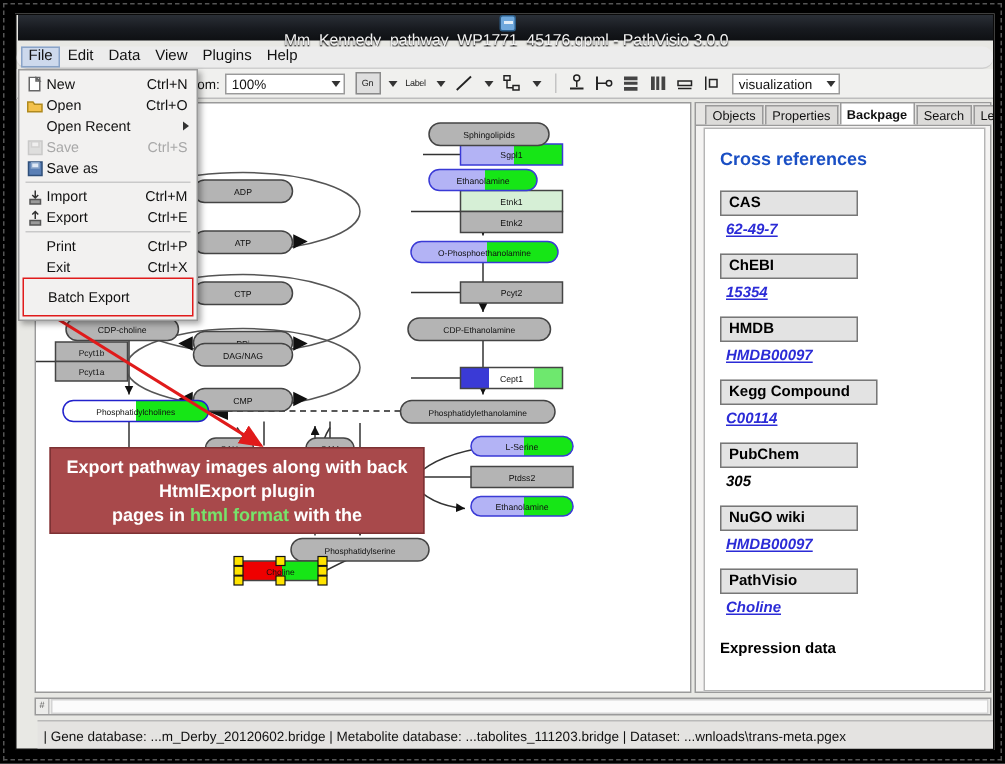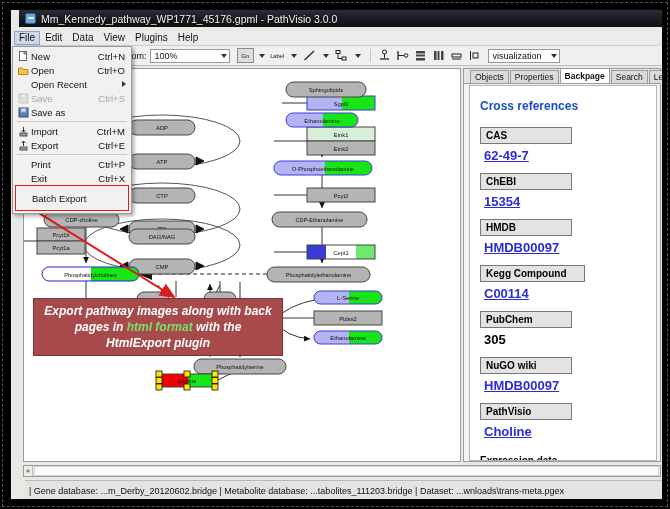--- a/index.html
+++ b/index.html
@@ -24,23 +24,23 @@
   
   #app-window {
     position:absolute; left:10px; top:9px; width:653px; height:491px;
     background:#e8e8e4;
     border:1px solid #0a0a0a;
     overflow:hidden;
   }
 
   
   #title-bar {
-    position:absolute; left:8px; top:0; width:100%; height:17px;
+    position:absolute; left:1px; top:0; width:100%; height:17px;
     background:linear-gradient(to bottom,#2a2f36 0%,#171a1f 55%,#0e1013 100%);
-    display:flex; align-items:center;
+    display:flex; align-items:center;flex-direction:column;
   }
   #title-icon {
     width:11px; height:11px; margin-left:6px; margin-right:5px;
     background:#6fa8dc; border:1px solid #2c5d88; border-radius:2px;
     position:relative; flex:0 0 auto;
   }
   #title-icon:after{
     content:""; position:absolute; left:2px; top:3px; width:6px; height:2px;
     background:#fff; opacity:.8;
   }
@@ -138,21 +138,21 @@
     background:#fff; border:1px solid #b5b5b5; overflow:hidden;
     padding:8px 10px 0 10px;
   }
   #xref-title {
     color:#1a4fc4; font-size:12px; font-weight:bold; margin:5px 0 14px 0;
   }
   .xref-hdr {
     background:#e3e3e3; border:1px solid #777; font-size:10px; font-weight:bold;
     color:#000; padding:2px 5px; margin-top:10px; width:92px;
   }
-  .xref-val { font-size:13px; margin:4px 0 0 4px; color:#000; font-weight:bold; }
+  .xref-val { font-size:10px; margin:4px 0 0 4px; color:#000; font-weight:bold;font-style:italic; }
   .xref-val.link { color:#2b2bd6; text-decoration:underline; }
   #expr-data { font-size:10px; font-weight:bold; color:#000; margin-top:16px; }
 
   
   #bottom-strip {
     position:absolute; left:12px; top:455px; width:638px; height:12px;
     background:#ececea; border:1px solid #9a9a9a; display:flex; align-items:center;
   }
   #bs-corner { width:9px;height:10px;border-right:1px solid #b9b9b9;display:flex;
                align-items:center;justify-content:center;font-size:6px;color:#555;}
@@ -162,21 +162,21 @@
     background:#e4e3e1; border-top:1px solid #b9b9b9;
     display:flex; align-items:center; padding-left:4px;
   }
   #status-text { font-size:9px; color:#111; white-space:nowrap; }
 
   
   #callout {
     position:absolute; left:22px; top:288px; width:250px; height:58px;
     background:#a8494b; border:1px solid #7d3234; z-index:20;
     display:flex; flex-direction:column; align-items:center; justify-content:center;
-    text-align:center; padding:2px 6px;font-style:italic;
+    text-align:center; padding:2px 6px;
   }
   #callout .line { color:#fff; font-size:12px; font-weight:bold; line-height:16px; white-space:nowrap;}
   #callout .hl { color:#77e36a; }
   #arrow-svg { position:absolute; left:0; top:0; z-index:19; pointer-events:none; }
 </style>
 </head>
 <body>
 
 <div id="outer-frame">
   <div id="dash-border"></div>
@@ -537,24 +537,24 @@
           <marker id="redah" markerWidth="9" markerHeight="9" refX="7" refY="3.5" orient="auto">
             <path d="M0,0 L8,3.5 L0,7 z" fill="#e01b1b"></path>
           </marker>
         </defs>
         <line x1="-14" y1="126" x2="150" y2="228" stroke="#e01b1b" stroke-width="2" marker-end="url(#redah)"></line>
       </svg>
     </div>
 
     <div id="callout">
       <div class="line">Export pathway images along with back</div>
+      <div class="line">HtmlExport plugin</div>
       <div class="line">
         <span>pages in </span><span class="hl">html format</span><span> with the</span>
       </div>
-      <div class="line">HtmlExport plugin</div>
     </div>
 
     <div id="right-panel">
       <div id="tab-strip">
         <div class="tab">Objects</div>
         <div class="tab">Properties</div>
         <div class="tab active">Backpage</div>
         <div class="tab">Search</div>
         <div class="tab">Legend</div>
       </div>

